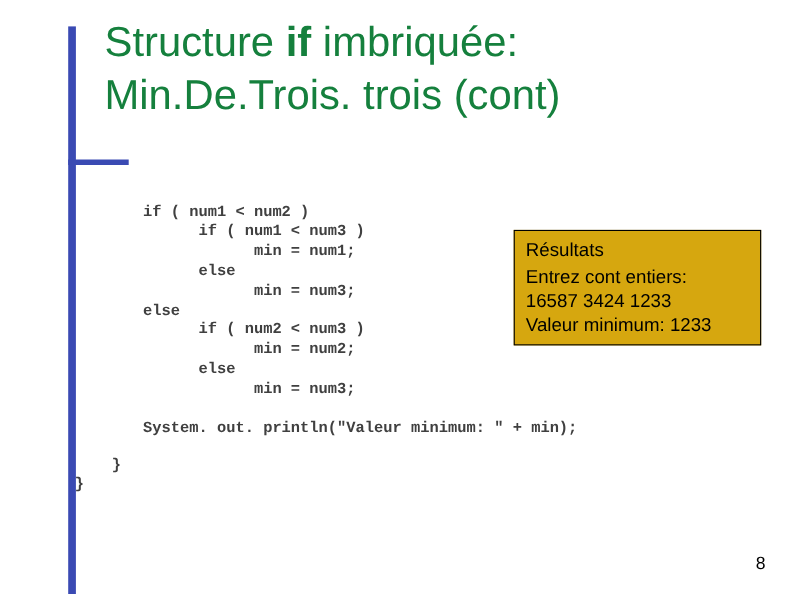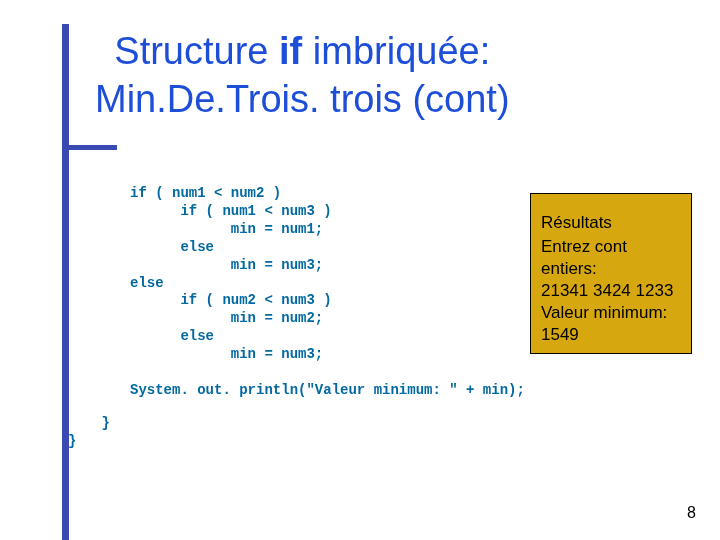--- a/index.html
+++ b/index.html
@@ -29,50 +29,49 @@
     position: absolute;
     left: 62px;
     top: 145px;
     width: 55px;
     height: 5px;
     background: #3a4ab3;
   }
   .title {
     position: absolute;
     left: 95px;
-    top: 28px;
+    top: 16px;
     font-size: 38px;
     line-height: 1.25;
-    color: #1d4ed8;
+    color: #15803d;
     font-family: Arial, sans-serif;
     font-weight: normal;
-    text-align: center;
   }
   .title .kw {
     font-weight: bold;
   }
   .code {
     position: absolute;
     left: 130px;
     top: 185px;
     font-family: "Courier New", monospace;
     font-size: 14px;
     font-weight: bold;
     line-height: 1.28;
     white-space: pre;
-    color: #0369a1;
+    color: #404040;
   }
   .result-box {
     position: absolute;
     right: 28px;
-    top: 193px;
-    width: 162px;
+    top: 209px;
+    width: 225px;
     background: #d6a70f;
     border: 1px solid #000;
-    padding: 18px 8px 6px 10px;
+    padding: 7px 8px 6px 10px;
     font-family: Arial, sans-serif;
     font-size: 17px;
     line-height: 1.3;
     color: #000;
     box-sizing: border-box;
   }
   .result-title {
     margin-bottom: 2px;
   }
   .page-num {
@@ -108,18 +107,18 @@
             min = num3;
 
 System. out. println("Valeur minimum: " + min);</span></div>
 
   <div class="code" style="left:68px; top:415px;"><span>    }
 }</span></div>
 
   <div class="result-box">
     <div class="result-title">Résultats</div>
     <div>Entrez cont entiers:</div>
-    <div>21341  3424  1233</div>
-    <div>Valeur minimum: 1549</div>
+    <div>16587  3424  1233</div>
+    <div>Valeur minimum: 1233</div>
   </div>
 
   <div class="page-num">8</div>
 </div>
 
 </body></html>

